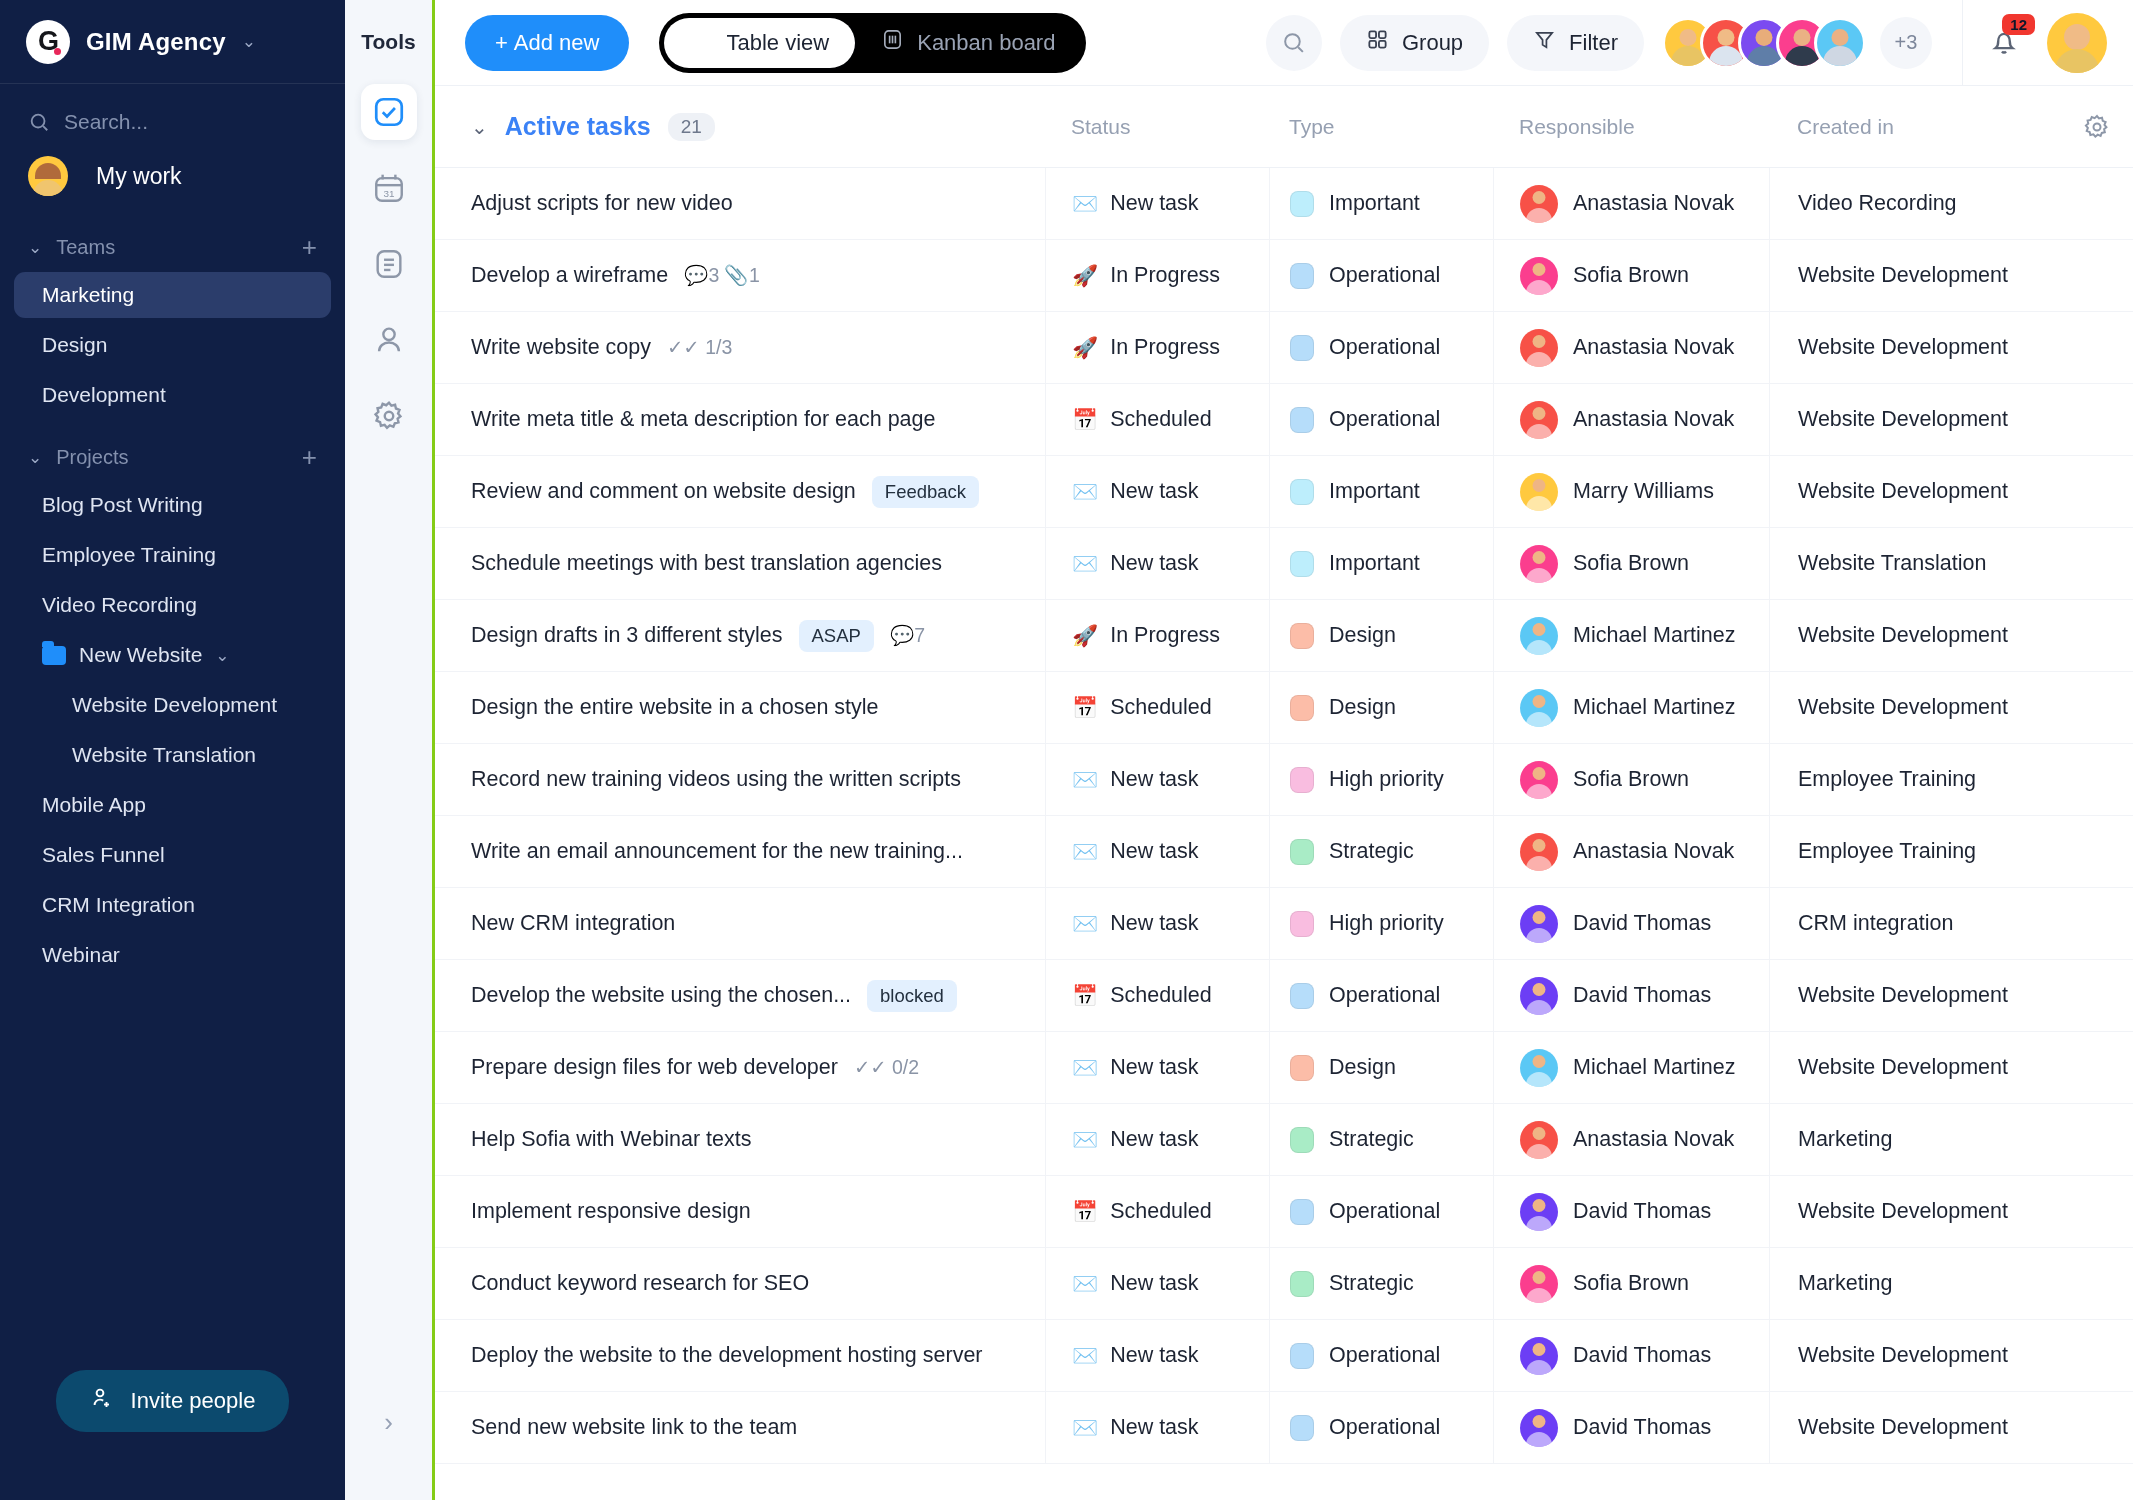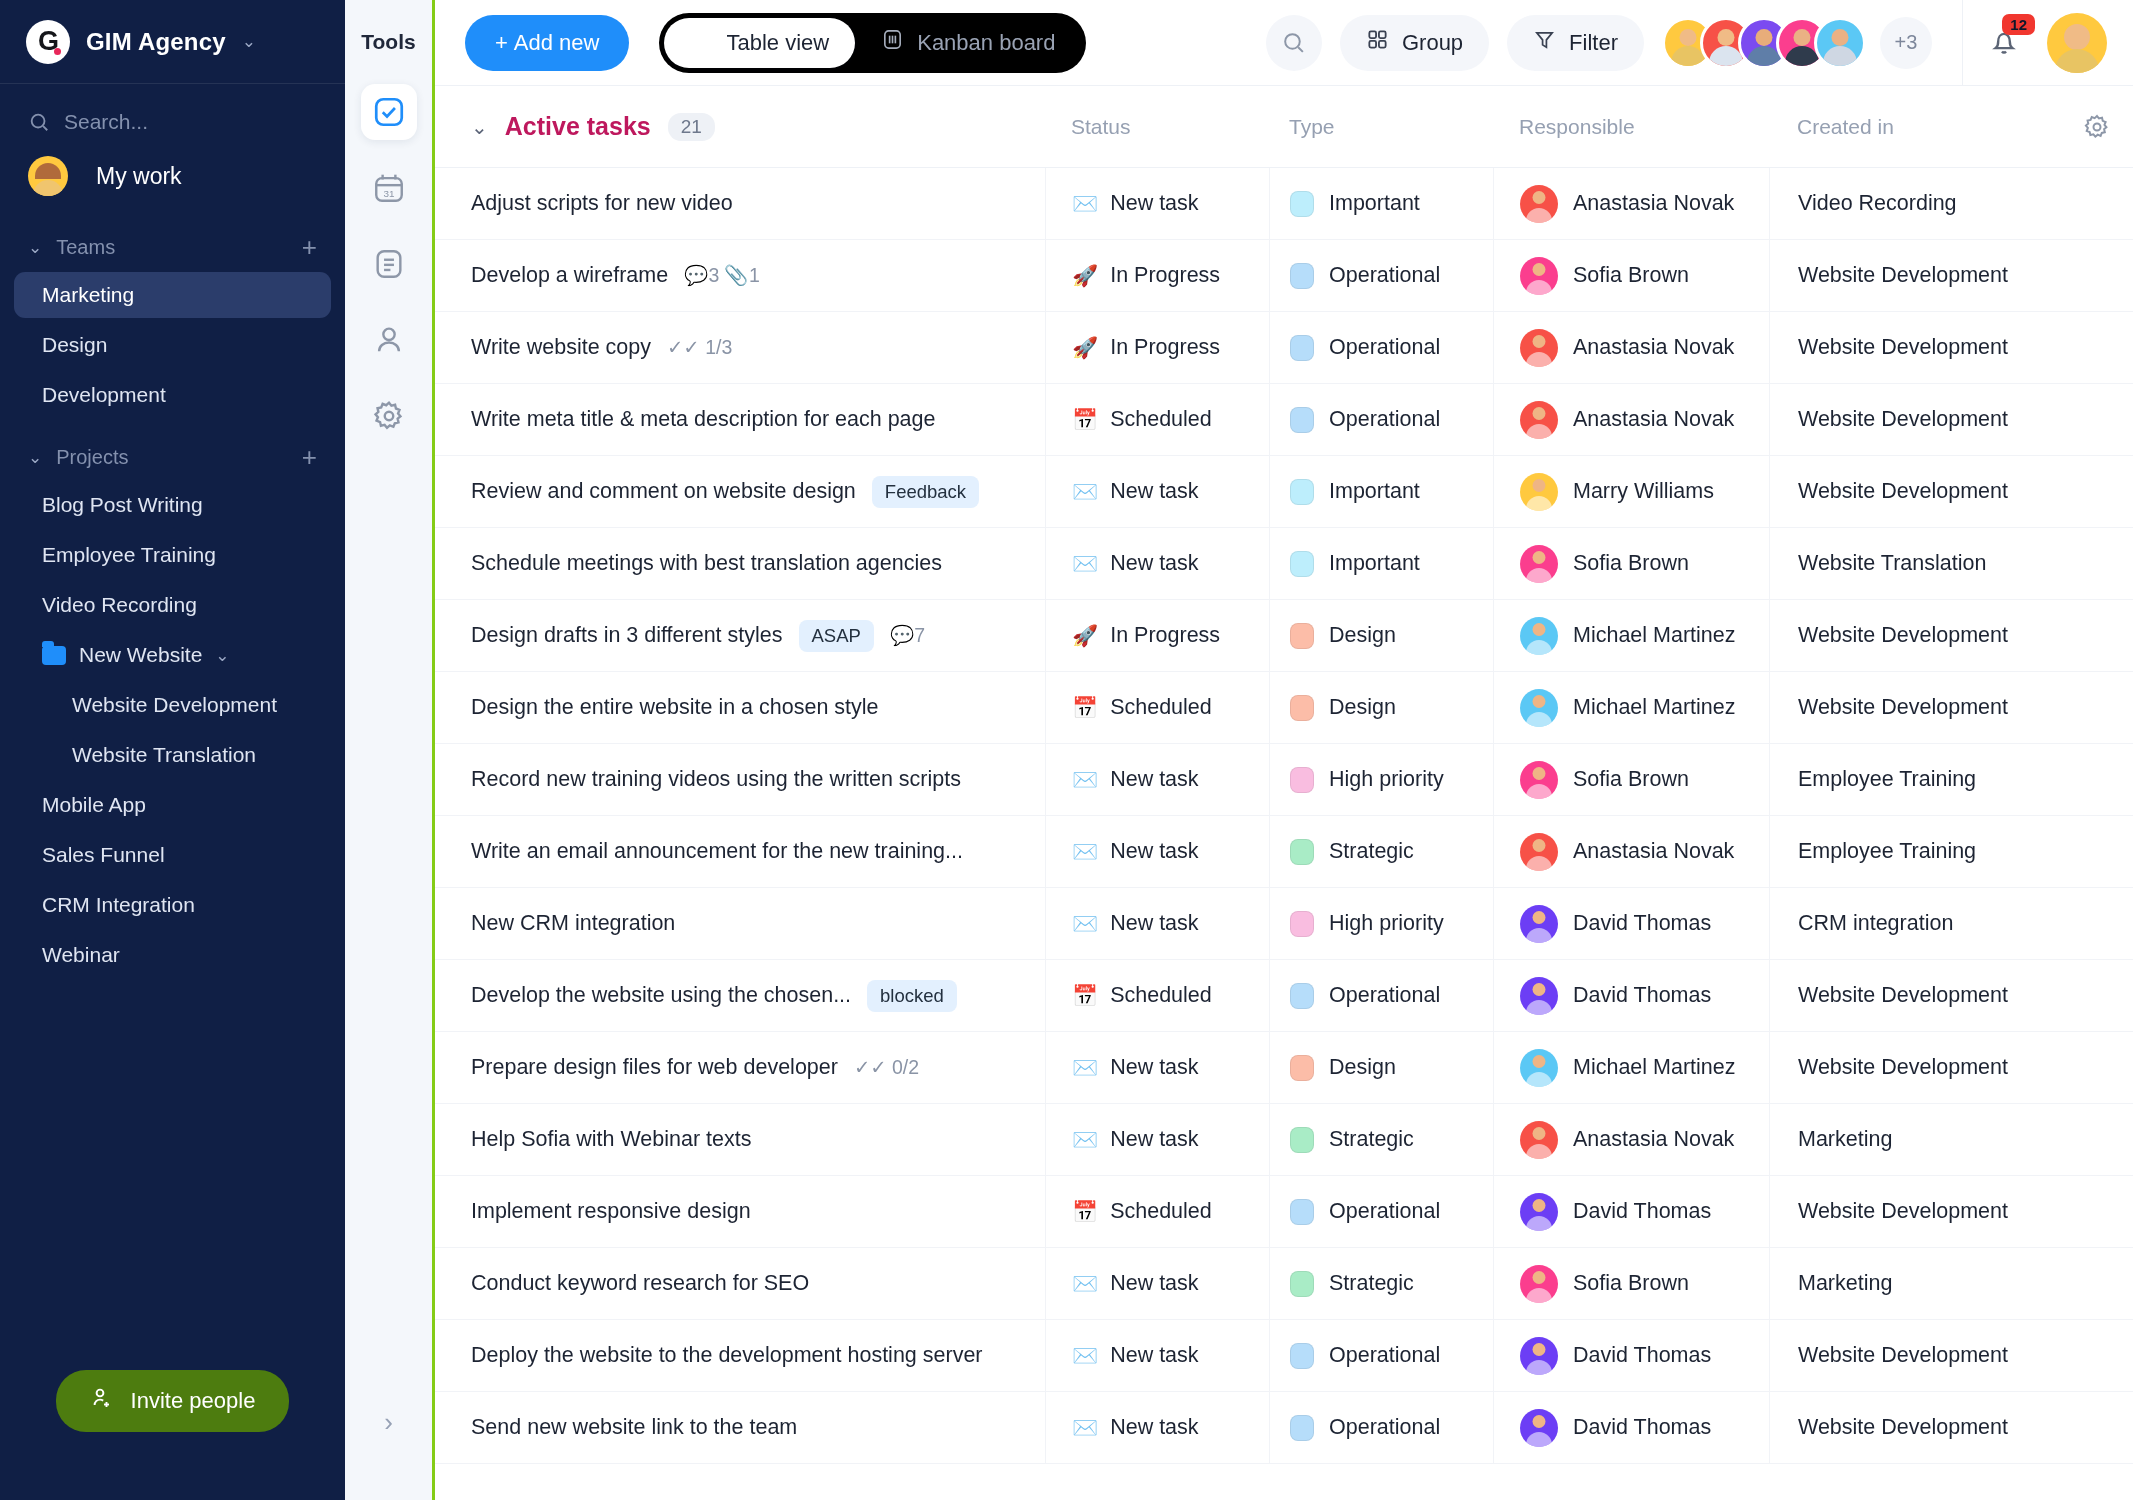--- a/index.html
+++ b/index.html
@@ -99,21 +99,21 @@
     position: relative; flex: 0 0 24px;
   }
   .folder-ico::before {
     content:""; position:absolute; top:-5px; left:0; width: 12px; height: 6px;
     background:#1f8efa; border-radius: 3px 3px 0 0;
   }
 
   .invite-wrap { margin-top:auto; padding: 0 0 68px 0; display:flex; justify-content:center;}
   .invite-btn {
     display: flex; align-items:center; gap: 17px;
-    background: #4d7c0f; color: #fff; border: none;
+    background: #0c4a6e; color: #fff; border: none;
     border-radius: 30px; padding: 16px 34px; font-size: 22px;
     font-family: "Liberation Sans", sans-serif; cursor: pointer;
   }
 
   
   .tools {
     width: 90px; flex: 0 0 90px; height: 1500px;
     background: #f4f7fb;
     display: flex; flex-direction: column; align-items: center;
     border-right: 3px solid #84cc16;
@@ -195,21 +195,21 @@
 
   
   .tablewrap { flex:1; overflow:hidden; }
   .thead {
     display:flex; align-items:center; height: 82px;
     border-bottom: 1px solid #eef1f6;
     font-size: 21px; color:#96a0b2;
   }
   .th-title { display:flex; align-items:center; gap:17px; padding-left: 36px; }
   .th-title .caret { color:#5a6377; font-size: 20px; cursor:pointer; }
-  .th-title .ttl { color:#be185d; font-size: 25px; font-weight:600; }
+  .th-title .ttl { color:#3b82f6; font-size: 25px; font-weight:600; }
   .cnt-badge {
     background:#eef1f6; color:#6e788c; border-radius: 13px;
     font-size: 19px; padding: 3px 13px;
   }
   .c-title  { width: 610px; flex: 0 0 610px; }
   .c-status { width: 224px; flex: 0 0 224px; padding-left: 26px; }
   .c-type   { width: 224px; flex: 0 0 224px; padding-left: 20px; }
   .c-resp   { width: 276px; flex: 0 0 276px; padding-left: 26px; }
   .c-created{ flex: 1; padding-left: 28px; }
   .gearcell { width: 72px; flex:0 0 72px; display:flex; justify-content:center; cursor:pointer; }

